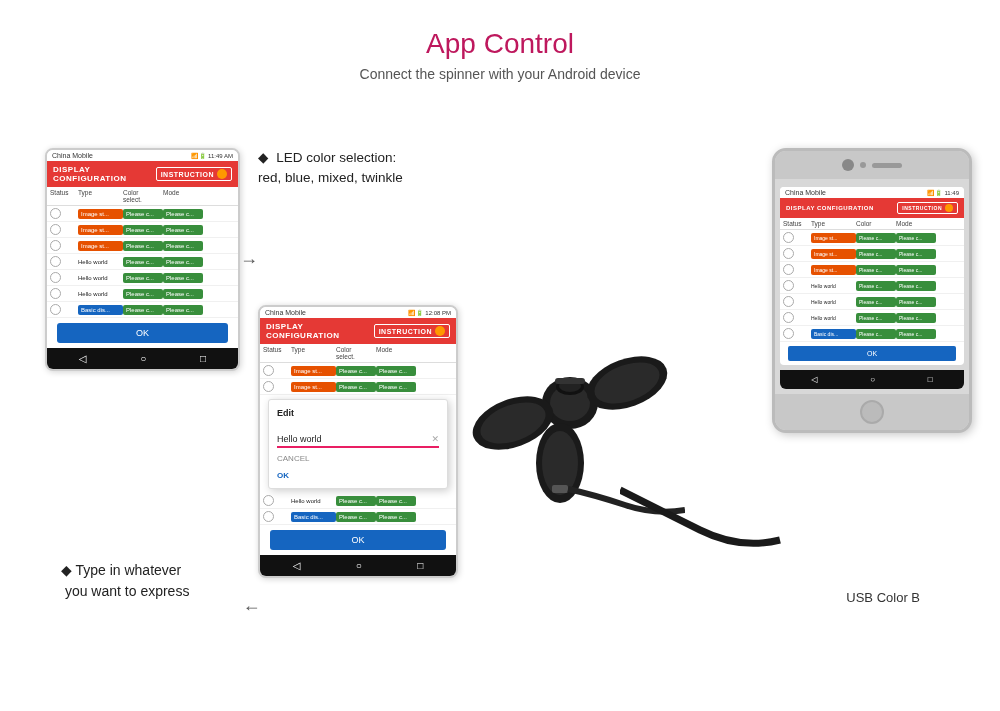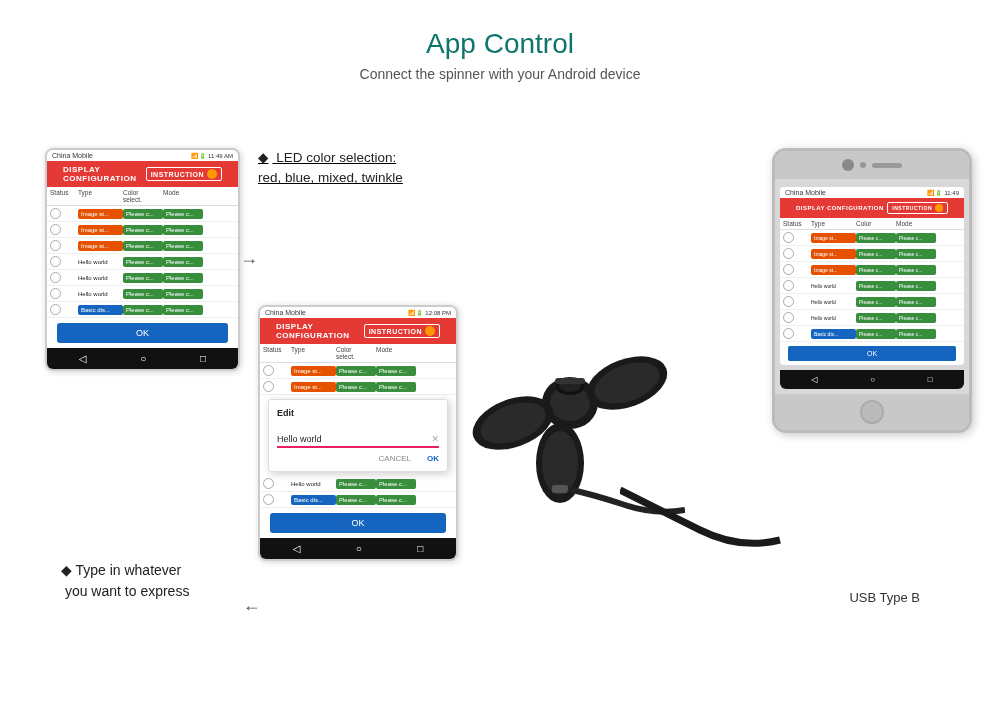--- a/index.html
+++ b/index.html
@@ -11,21 +11,21 @@
       position: relative;
       overflow: hidden;
     }
 
     
     .page-title {
       text-align: center;
       font-size: 28px;
       font-weight: 300;
       padding-top: 28px;
-      color: #0f766e;
+      color: #be185d;
     }
     .page-subtitle {
       text-align: center;
       font-size: 14px;
       color: #555;
       margin-top: 6px;
     }
 
     
     .phone-left {
@@ -47,21 +47,21 @@
       padding: 2px 5px;
       font-size: 7px;
       color: #333;
     }
     .phone-top-bar {
       background: #e53935;
       color: #fff;
       display: flex;
       align-items: center;
       justify-content: space-between;
-      padding: 4px 16px;
+      padding: 4px 6px;
       font-size: 8px;
       font-weight: bold;
       letter-spacing: 0.5px;
     }
     .instruction-btn {
       background: transparent;
       border: 1px solid #fff;
       color: #fff;
       font-size: 7px;
       padding: 1px 4px;
@@ -148,38 +148,38 @@
       align-items: center;
       border-bottom: 2px solid #e91e63;
       padding-bottom: 2px;
       margin-bottom: 6px;
     }
     .edit-input-text { font-size: 9px; flex: 1; color: #222; }
     .edit-x { color: #aaa; font-size: 9px; cursor: pointer; }
     .edit-actions {
       display: flex;
       justify-content: flex-end;
-      gap: 16px;
+      gap: 8px;
+      flex-direction: column;
     }
     .edit-cancel { font-size: 8px; color: #888; cursor: pointer; }
     .edit-ok { font-size: 8px; color: #1565c0; font-weight: bold; cursor: pointer; }
 
     
     .arrow-right {
       position: absolute;
       font-size: 18px;
       color: #555;
     }
 
     
     .bullets-area {
       position: absolute;
       left: 258px;
       top: 148px;
-      text-decoration: underline;
     }
     .bullet-item {
       font-size: 13.5px;
       color: #222;
       margin-bottom: 14px;
       line-height: 1.5;
     }
     .bullet-diamond { color: #222; margin-right: 4px; }
 
     
@@ -504,17 +504,17 @@
     <span class="nav-icon" style="font-size:8px;">◁</span>
     <span class="nav-icon" style="font-size:8px;">○</span>
     <span class="nav-icon" style="font-size:8px;">□</span>
   </div>
 
   <div style="background:#c8c8c8; padding:6px; display:flex; justify-content:center;">
     <div style="width:24px;height:24px;background:#bbb;border-radius:50%;border:2px solid #aaa;"></div>
   </div>
 </div>
 
-<div class="usb-label">USB Type B</div>
+<div class="usb-label">USB Color B</div>
 
 <svg style="position:absolute; left:620px; top:450px;" width="180" height="120" viewBox="0 0 180 120">
   <path d="M0 40 Q40 60 80 80 Q120 100 160 90" stroke="#1a1a1a" stroke-width="7" fill="none"></path>
 </svg>
 
 </body></html>

